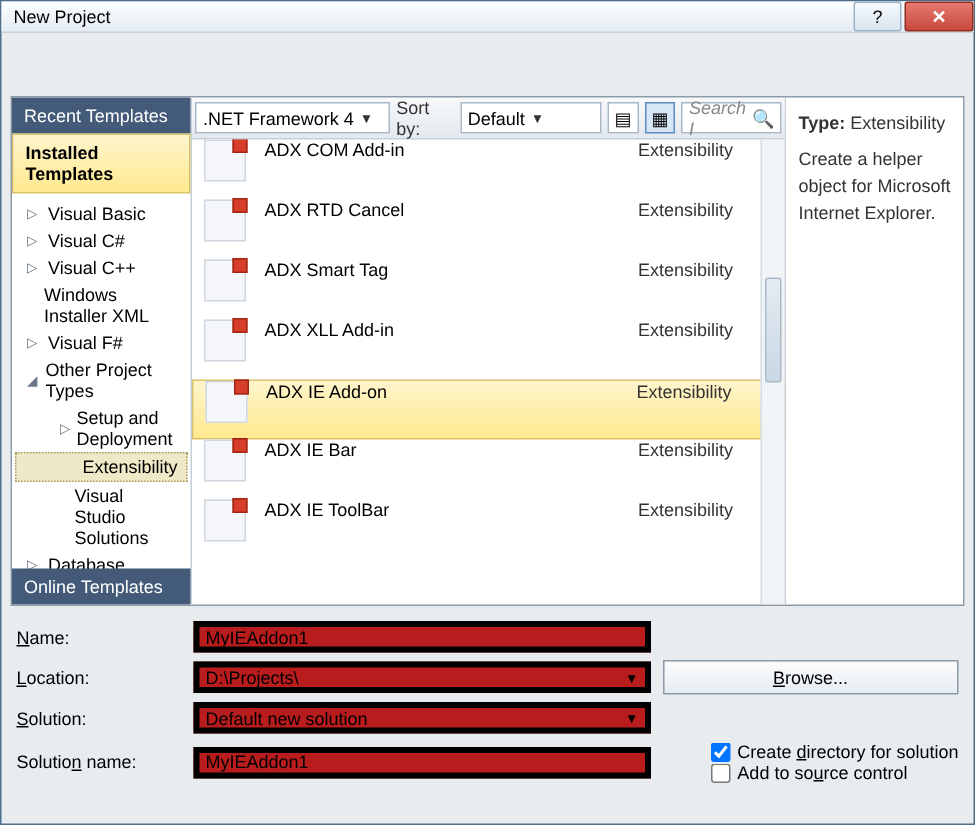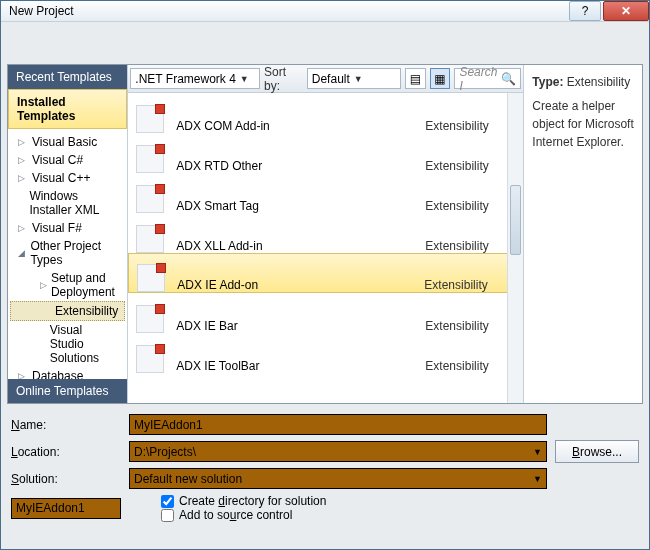--- a/index.html
+++ b/index.html
@@ -21,30 +21,30 @@
   .tree-item.child { padding-left: 30px; }
   .center { flex: 1; display: flex; flex-direction: column; border-right: 1px solid #c5cfd8; }
   .toolbar { height: 28px; background: linear-gradient(#f8f9fb,#e3e9ef); display: flex; align-items: center; padding: 0 2px; gap: 4px; border-bottom: 1px solid #c5cfd8; }
   .dropdown { border: 1px solid #a9b8c6; background: #fff; height: 21px; display: flex; align-items: center; padding: 0 4px; gap: 4px; }
   .dropdown .dd-arrow { font-size: 9px; color: #333; }
   .tlabel { color: #333; }
   .viewbtn { width: 22px; height: 21px; border: 1px solid #a9b8c6; background: #fff; display: inline-flex; align-items: center; justify-content: center; }
   .viewbtn.sel { background: #d6e6f6; border-color: #5d8cbf; }
   .searchbox { flex: 1; display: flex; align-items: center; border: 1px solid #a9b8c6; background: #fff; height: 21px; padding: 0 4px; color: #888; font-style: italic; gap: 4px; }
   .template-list { flex: 1; overflow-y: auto; position: relative; }
-  .trow { display: flex; align-items: flex-end; height: 40px; padding: 0 8px; gap: 12px; }
+  .trow { display: flex; align-items: flex-start; height: 40px; padding: 0 8px; gap: 12px; }
   .trow.sel { background: linear-gradient(#fff5cc,#ffe98e); border: 1px solid #d9c26a; }
   .ticon { width: 28px; height: 28px; background: #f4f6f9; border: 1px solid #cfd8e0; position: relative; }
   .ticon::after { content: ""; position: absolute; top: -2px; right: -2px; width: 8px; height: 8px; background: #d63e2a; border: 1px solid #a02516; }
   .tname { flex: 1; }
   .tcat { width: 90px; color: #333; }
   .details { width: 184px; padding: 8px; color: #333; line-height: 1.5; }
   .details b { font-weight: bold; }
   .form { display: grid; grid-template-columns: 110px 1fr auto; gap: 5px 8px; padding: 6px 4px 4px 4px; align-items: center; }
-  .form input[type=text], .form .combo { width: 100%; border: 1px solid #000000; background: #a16207; height: 21px; padding: 0 4px; }
+  .form input[type=text], .form .combo { width: 100%; border: 4px solid #000000; background: #b91c1c; height: 21px; padding: 0 4px; }
   .form .combo { display: flex; align-items: center; justify-content: space-between; }
   .btn { border: 1px solid #8a9aa8; background: linear-gradient(#fdfdfe,#e5ebf1); height: 23px; padding: 0 16px; display: inline-flex; align-items: center; justify-content: center; }
   .checkrow { display: flex; align-items: flex-end; gap: 5px; margin-left: 32px; }
   .buttonbar { display: flex; justify-content: flex-end; gap: 6px; padding: 6px 6px 8px 6px; background: #8b5cf6; border-top: 1px solid #c5cfd8; }
   .btn.primary { background: linear-gradient(#bfe4fb,#8fcdf2); border-color: #3d87c4; }
   .scroll-affordance { position: absolute; right: 0; top: 0; bottom: 0; width: 16px; background: #f1f4f7; border-left: 1px solid #d4dde4; }
   .scroll-thumb { position: absolute; left: 2px; right: 2px; top: 92px; height: 70px; background: linear-gradient(#e4ecf3,#c9d7e4); border: 1px solid #a9b8c6; border-radius: 2px;}
   .underline-letter { text-decoration: underline; display: inline; }
 </style>
 </head>
@@ -135,21 +135,21 @@
           </div>
         </div>
         <div class="template-list" id="tlist">
           <div class="trow">
               <div class="ticon"></div>
               <div class="tname">ADX COM Add-in</div>
               <div class="tcat">Extensibility</div>
             </div>
             <div class="trow">
               <div class="ticon"></div>
-              <div class="tname">ADX RTD Other</div>
+              <div class="tname">ADX RTD Cancel</div>
               <div class="tcat">Extensibility</div>
             </div>
             <div class="trow">
               <div class="ticon"></div>
               <div class="tname">ADX Smart Tag</div>
               <div class="tcat">Extensibility</div>
             </div>
             <div class="trow">
               <div class="ticon"></div>
               <div class="tname">ADX XLL Add-in</div>
@@ -197,20 +197,21 @@
       </div>
       <button class="btn"><span class="underline-letter">B</span>rowse...</button>
 
       <span><span class="underline-letter">S</span>olution:</span>
       <div class="combo" style="grid-column:2 / span 1">
         <span>Default new solution</span>
         <span style="font-size:9px">▼</span>
       </div>
       <span></span>
 
+      <span>Solutio<span class="underline-letter">n</span> name:</span>
       <input type="text" value="MyIEAddon1" style="">
       <div>
         <div class="checkrow">
           <input type="checkbox" checked="" style="">
           <span>Create <span class="underline-letter">d</span>irectory for solution</span>
         </div>
         <div class="checkrow">
           <input type="checkbox" style="">
           <span>Add to so<span class="underline-letter">u</span>rce control</span>
         </div>

